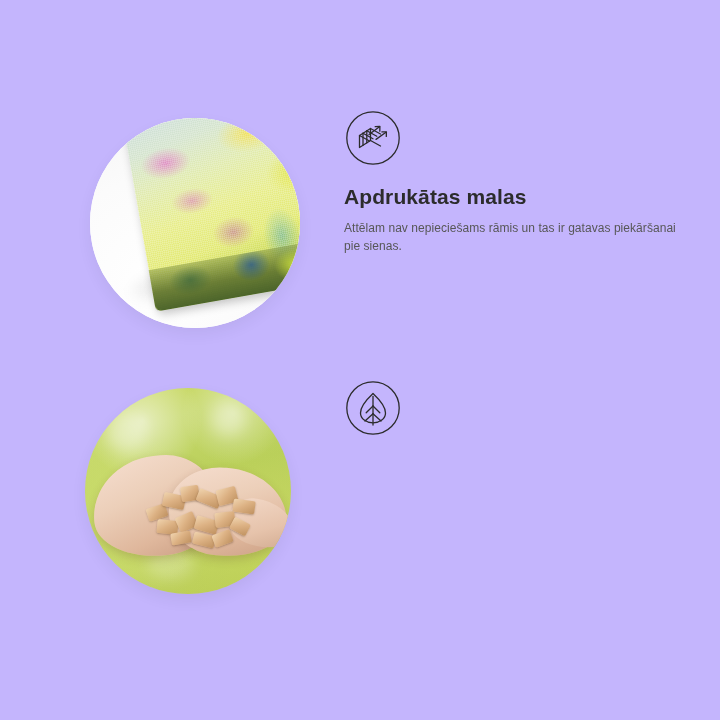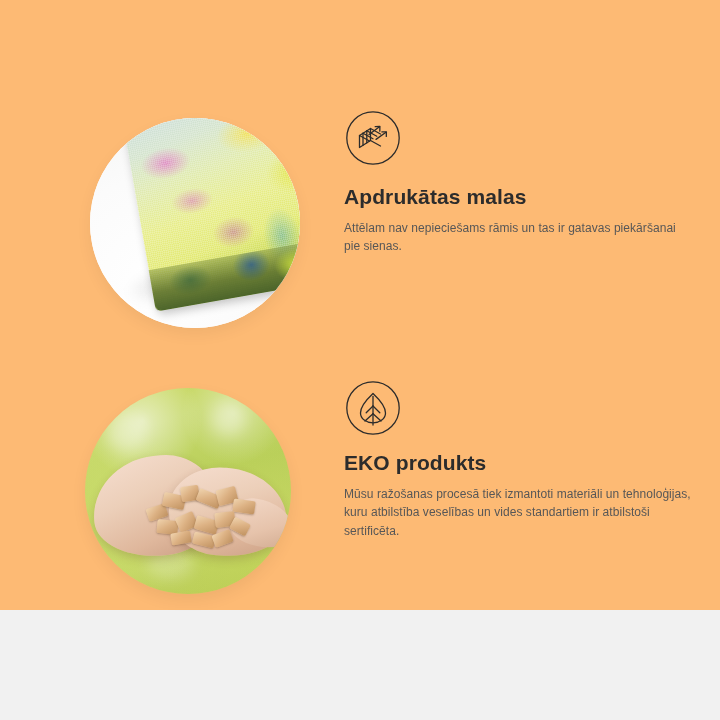--- a/index.html
+++ b/index.html
@@ -12,22 +12,22 @@
 
   body {
     background: #f1f1f1;
     font-family: "Liberation Sans", sans-serif;
     -webkit-font-smoothing: antialiased;
   }
 
   .page {
     position: relative;
     width: 720px;
-    height: 610px;
-    background: #fdba74;
+    height: 720px;
+    background: #c4b5fd;
   }
 
   
   .feature {
     position: absolute;
     display: block;
   }
 
   #feature-printed-edges { top: 110px; left: 0; width: 720px; height: 230px; }
   #feature-eco-product  { top: 380px; left: 0; width: 720px; height: 230px; }
@@ -318,19 +318,15 @@
 
         <path d="M28 16.5 L28 45.0"></path>
 
         <path d="M28 26.0 L21.2 32.8"></path>
         <path d="M28 26.0 L34.8 32.8"></path>
         <path d="M28 33.8 L20.0 41.0"></path>
         <path d="M28 33.8 L36.0 41.0"></path>
       </svg>
     </div>
 
-    <div class="text-col" id="text-eco-product">
-      <h2 class="feature-title">EKO produkts</h2>
-      <p class="feature-desc">Mūsu ražošanas procesā tiek izmantoti materiāli un tehnoloģijas, kuru atbilstība veselības un vides standartiem ir atbilstoši sertificēta.</p>
-    </div>
   </section>
 
 </div>
 
 </body></html>

